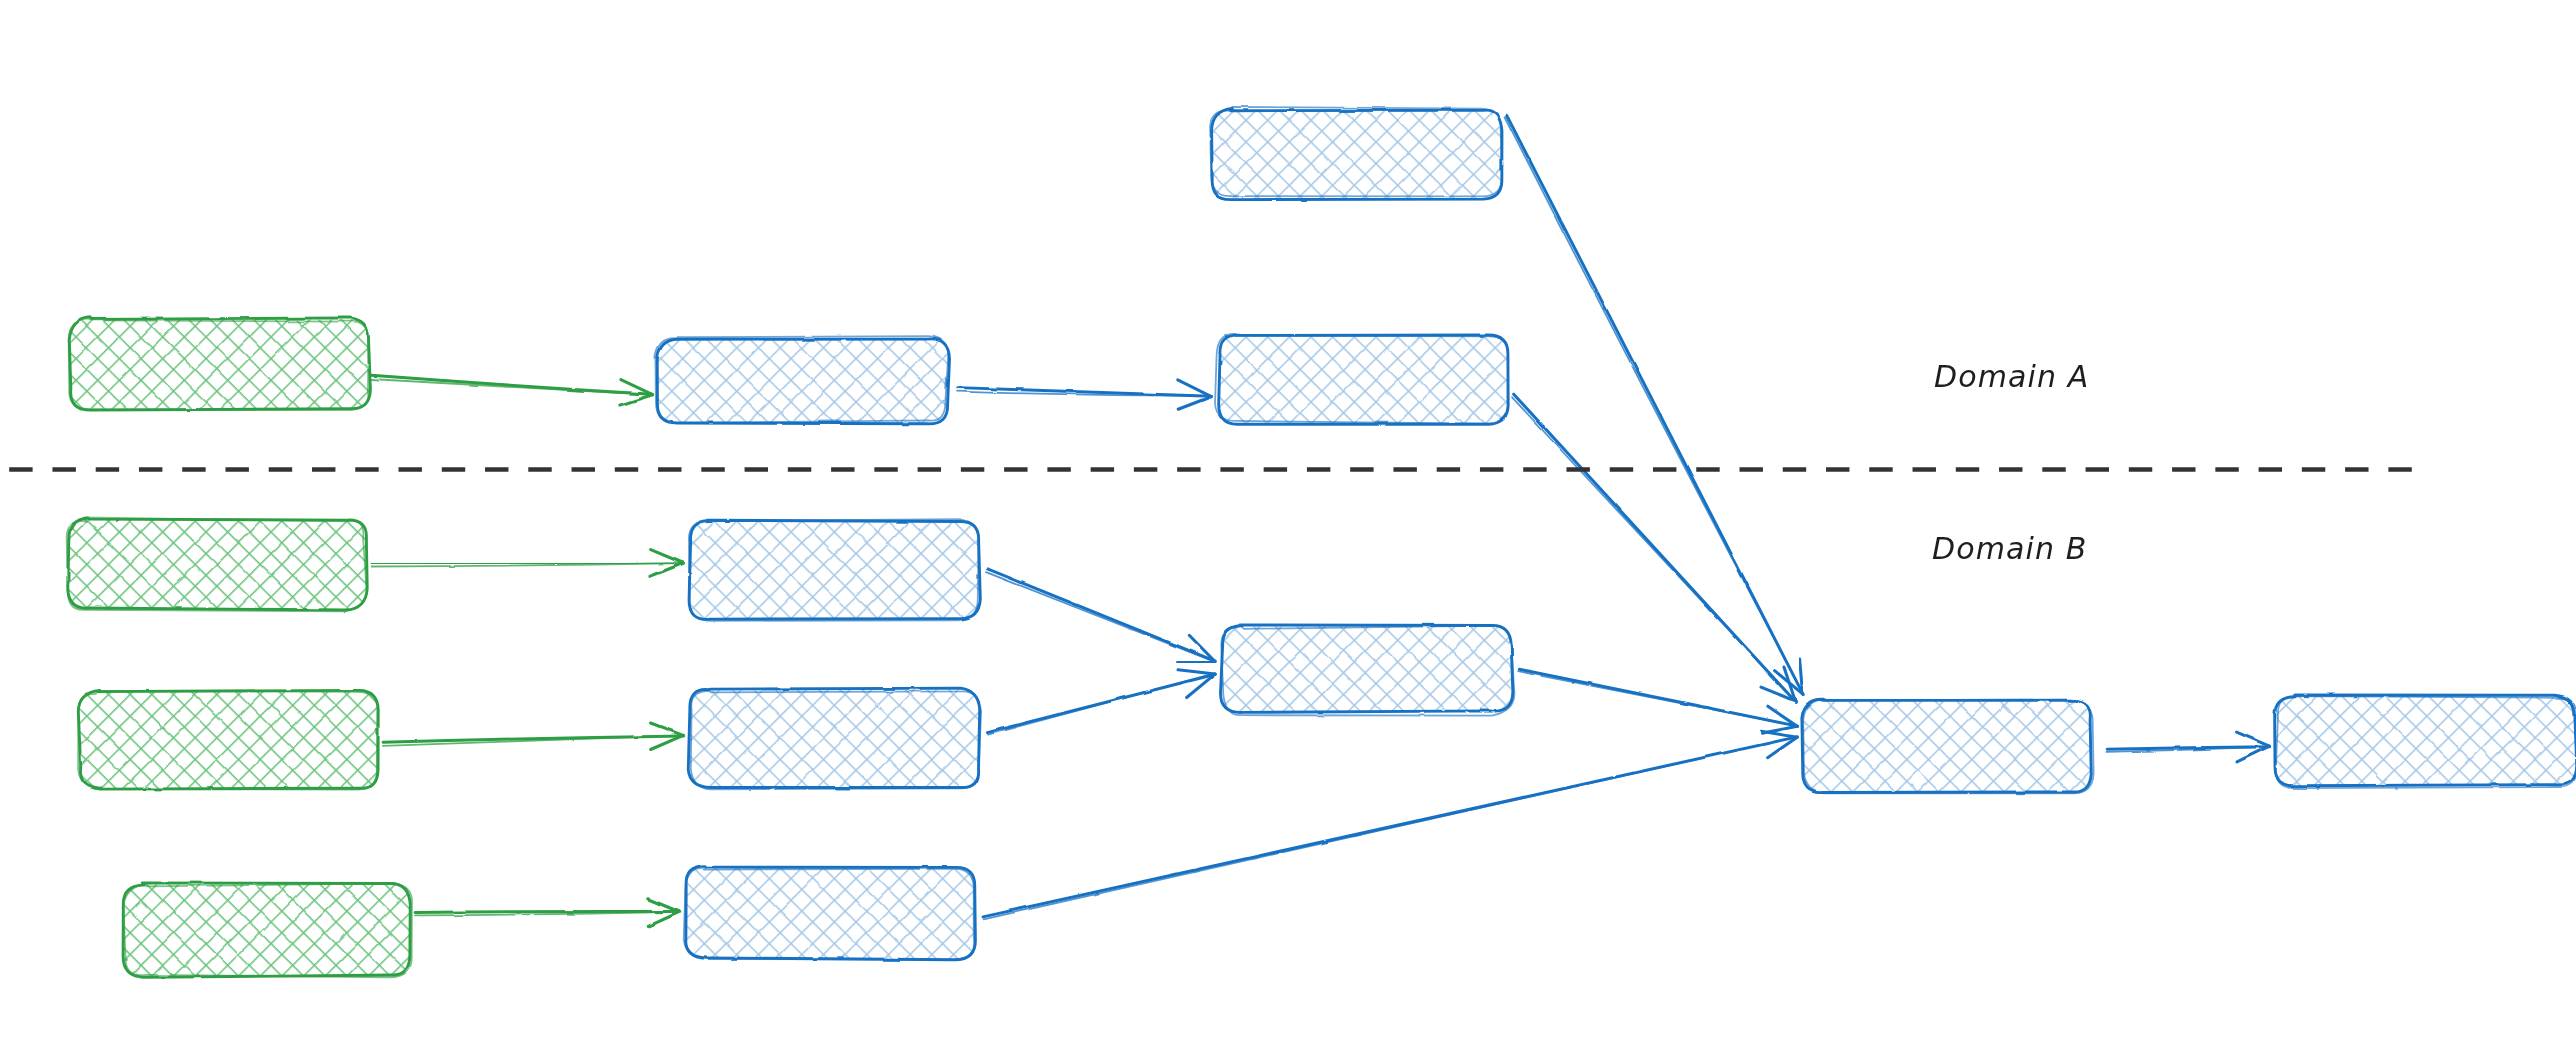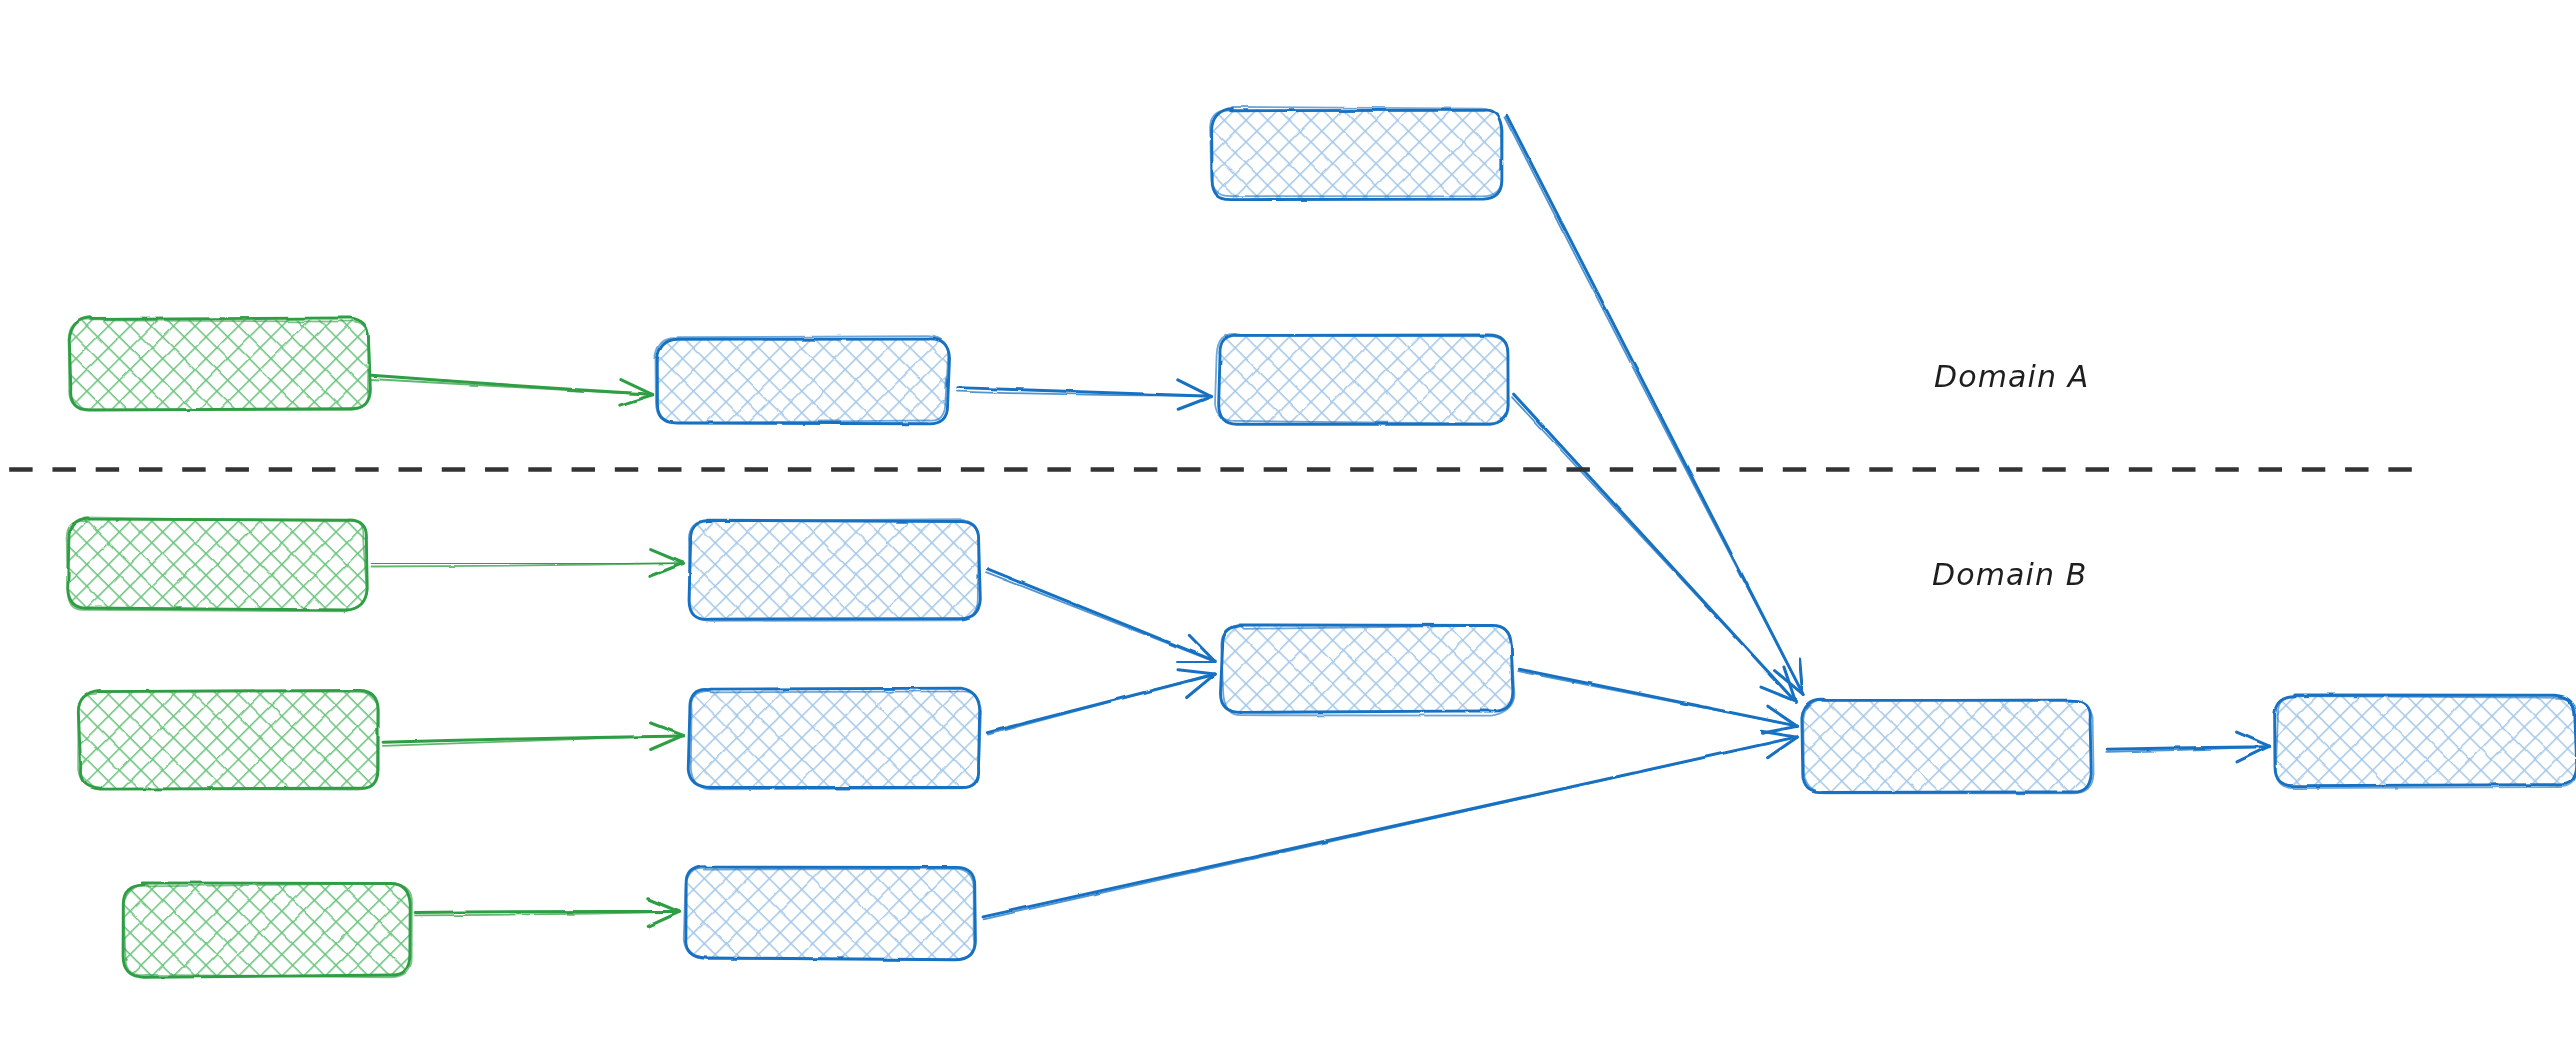--- a/index.html
+++ b/index.html
@@ -174,16 +174,16 @@
           <path d="M 2547.8 772.5 L 2838.8 774.3 Q 2860.7 774.7 2858.5 796.7 L 2859.3 850.1 Q 2859.9 875.4 2837.2 873.3 L 2545.6 874.5 Q 2523.5 874.7 2525.3 851.2 L 2527.4 794.2 Q 2526.5 772.3 2545.2 772.9 Z" fill="none" stroke="#1971c2" stroke-width="2" opacity="0.62" stroke-linecap="round" stroke-linejoin="round" filter="url(#rough)"></path>
         </g>
       </g>
     <g id="divider-layer">
         <line x1="10" y1="521" x2="2683" y2="521" stroke="#333333" stroke-width="5" stroke-dasharray="26 22" stroke-linecap="butt"></line>
       </g>
   </svg>
 
   <div id="labels-layer">
       <div class="lane-label" style="left: 1934px; top: 359px;">Domain A</div>
-      <div class="lane-label" style="left: 1932px; top: 557px;">Domain B</div>
+      <div class="lane-label" style="left: 1932px; top: 531px;">Domain B</div>
     </div>
 </div>
 
 
 </body></html>

